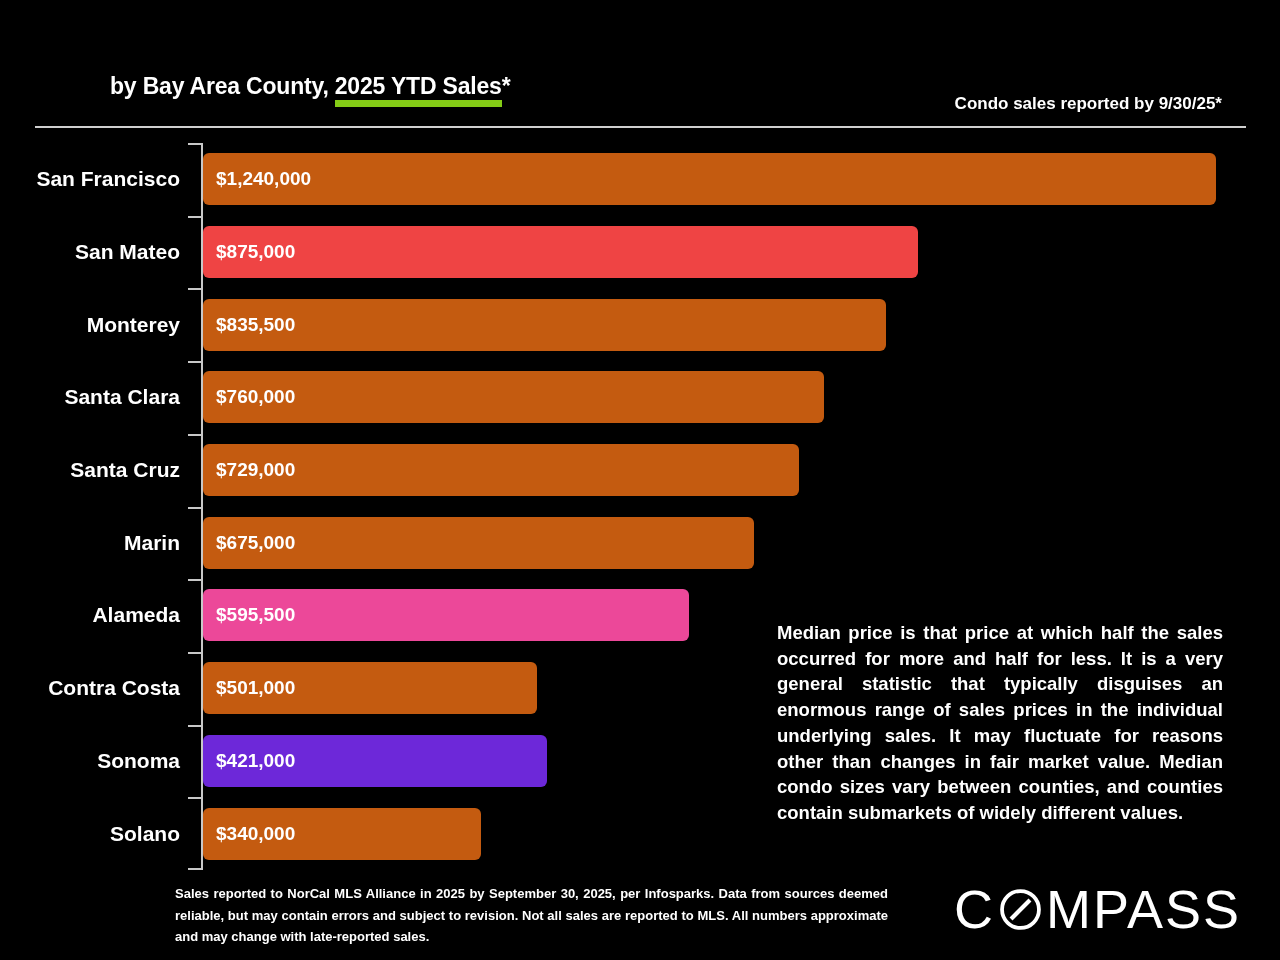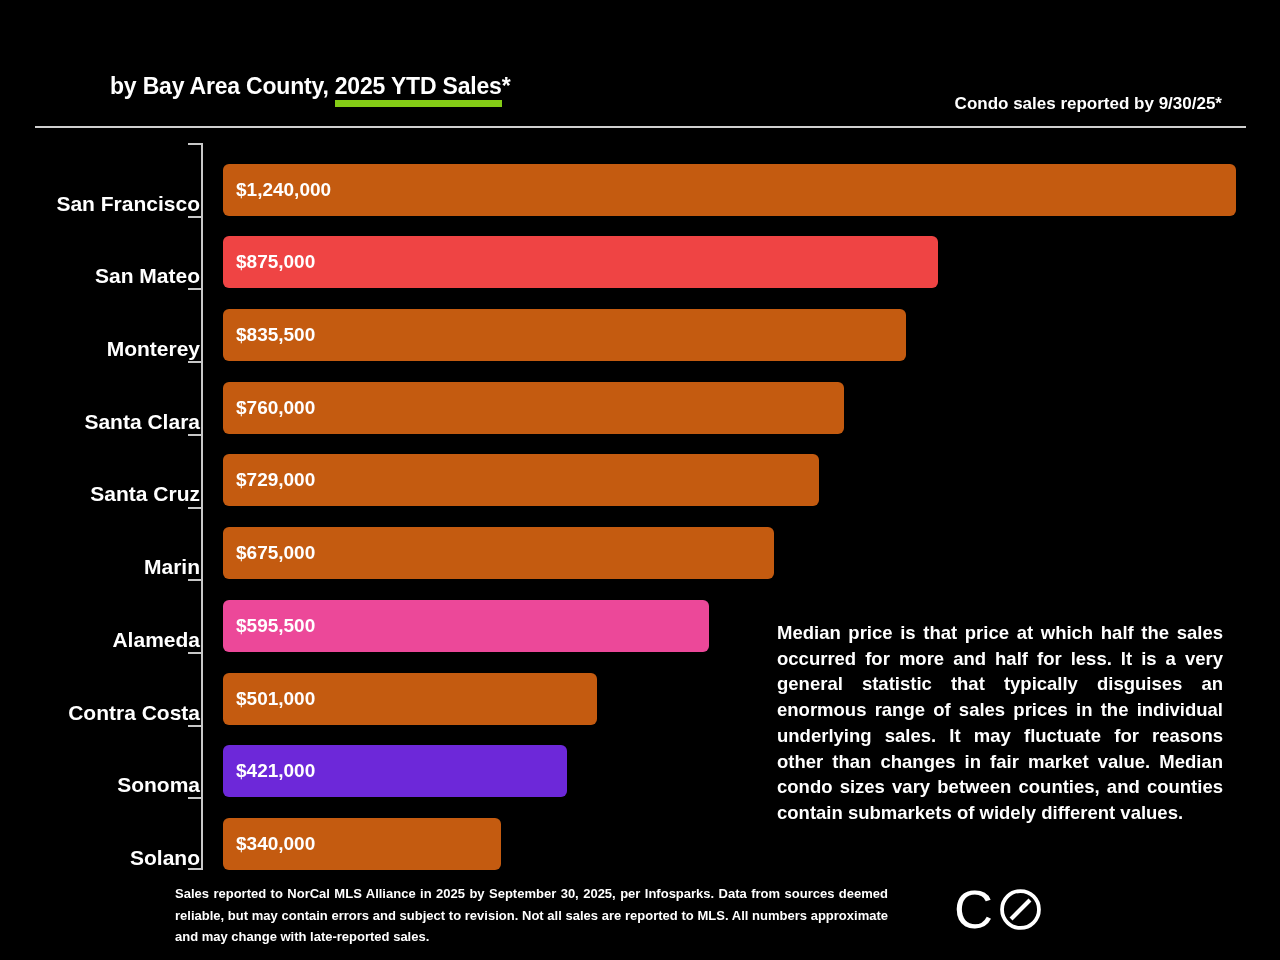--- a/index.html
+++ b/index.html
@@ -27,21 +27,21 @@
   }
   .divider{
     position:absolute;left:35px;top:126px;width:1211px;height:2px;
     background:#cfcfcf;
   }
   
   .chart{
     position:absolute;left:0;top:143px;width:1280px;height:727px;
   }
   .rows{position:absolute;left:0;top:0;width:100%;height:100%;display:flex;flex-direction:column;}
-  .row{height:72.7px;display:flex;align-items:flex-end;padding-left:20px;}
+  .row{height:72.7px;display:flex;align-items:center;}
   .cat-label{
     width:180px;flex:0 0 180px;text-align:right;
     font-size:21px;font-weight:700;white-space:nowrap;
   }
   .bar-area{flex:1;padding-left:23px;}
   .bar{
     height:52px;border-radius:6px;
     display:flex;align-items:center;
     box-sizing:border-box;padding-left:13px;
   }
@@ -151,21 +151,21 @@
           <div class="cat-label">Alameda</div>
           <div class="bar-area">
             <div class="bar" style="width: 486.485px; background: #ec4899;">
               <span class="bar-value">$595,500</span>
             </div>
           </div>
         </div>
         <div class="row">
           <div class="cat-label">Contra Costa</div>
           <div class="bar-area">
-            <div class="bar" style="width: 374px; background: rgb(196, 91, 16);">
+            <div class="bar" style="width: 334px; background: rgb(196, 91, 16);">
               <span class="bar-value">$501,000</span>
             </div>
           </div>
         </div>
         <div class="row">
           <div class="cat-label">Sonoma</div>
           <div class="bar-area">
             <div class="bar" style="width: 343.93px; background: #6d28d9;">
               <span class="bar-value">$421,000</span>
             </div>
@@ -185,15 +185,16 @@
   <div class="commentary">Median price is that price at which half the sales occurred for more and half for less. It is a very general statistic that typically disguises an enormous range of sales prices in the individual underlying sales. It may fluctuate for reasons other than changes in fair market value. Median condo sizes vary between counties, and counties contain submarkets of widely different values.</div>
 
   <div class="footnote">Sales reported to NorCal MLS Alliance in 2025 by September 30, 2025, per Infosparks. Data from sources deemed reliable, but may contain errors and subject to revision. Not all sales are reported to MLS. All numbers approximate and may change with late-reported sales.</div>
 
   <div class="logo">
     <span>C</span>
     <svg class="o-icon" width="45" height="45" viewBox="0 0 50 50">
       <circle cx="25" cy="25" r="20.5" fill="none" stroke="#ffffff" stroke-width="4.2"></circle>
       <line x1="14.5" y1="35.5" x2="35.5" y2="14.5" stroke="#ffffff" stroke-width="4.6"></line>
     </svg>
+    <span>MPASS</span>
   </div>
 
 </div>
 
 </body></html>

